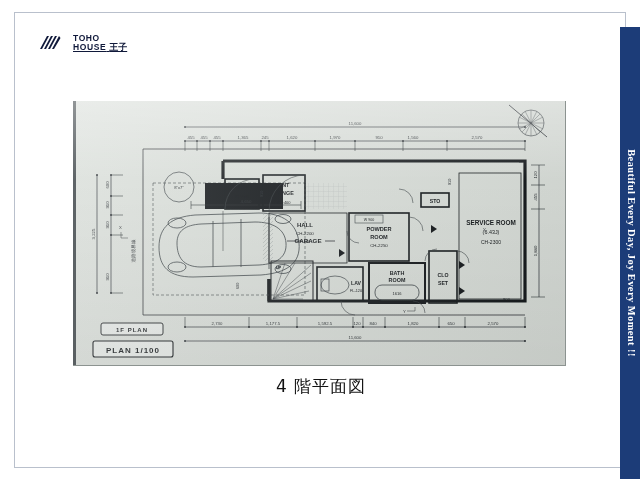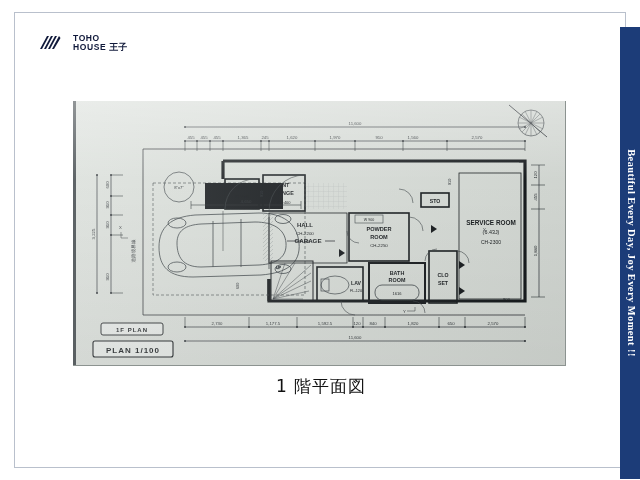--- a/index.html
+++ b/index.html
@@ -11,21 +11,21 @@
   #page-frame{
     position:absolute;left:14px;top:12px;width:612px;height:456px;
     border:1px solid #b9c0cc;box-sizing:border-box;background:#fff;
   }
   
   #brand{position:absolute;left:24px;top:20px;display:flex;align-items:center;gap:12px;}
   #brand .mark{width:22px;height:20px;position:relative;}
   #brand .mark svg{display:block;}
   #brand .words{line-height:1.05;}
   #brand .words .l1{font-size:8.5px;font-weight:bold;letter-spacing:.6px;color:#10193a;}
-  #brand .words .l2{font-size:8.5px;font-weight:bold;letter-spacing:.6px;color:#10193a;}
+  #brand .words .l2{font-size:8.5px;font-weight:bold;letter-spacing:.6px;color:#10193a;text-decoration:underline;}
   #brand .words .l2 .jp{font-family:"DejaVu Sans",sans-serif;font-size:9px;letter-spacing:0;}
   
   #tagline-band{
     position:absolute;left:605px;top:14px;width:22px;height:452px;
     background:#1c3c78;
   }
   #tagline-band .txt{
     position:absolute;left:50%;top:50%;
     transform:translate(-50%,-50%) rotate(90deg);
     white-space:nowrap;color:#ffffff;font-size:10.5px;font-weight:bold;
@@ -421,15 +421,15 @@
 
       <g opacity="0.55">
         <rect x="232" y="82" width="42" height="26" fill="url(#tile)"></rect>
         <rect x="190" y="112" width="10" height="48" fill="url(#hatch)"></rect>
       </g>
     </svg>
 
     <div class="grain"></div>
   </div>
 
-  <div id="caption">1 階平面図</div>
+  <div id="caption">4 階平面図</div>
 
 </div>
 
 </body></html>

